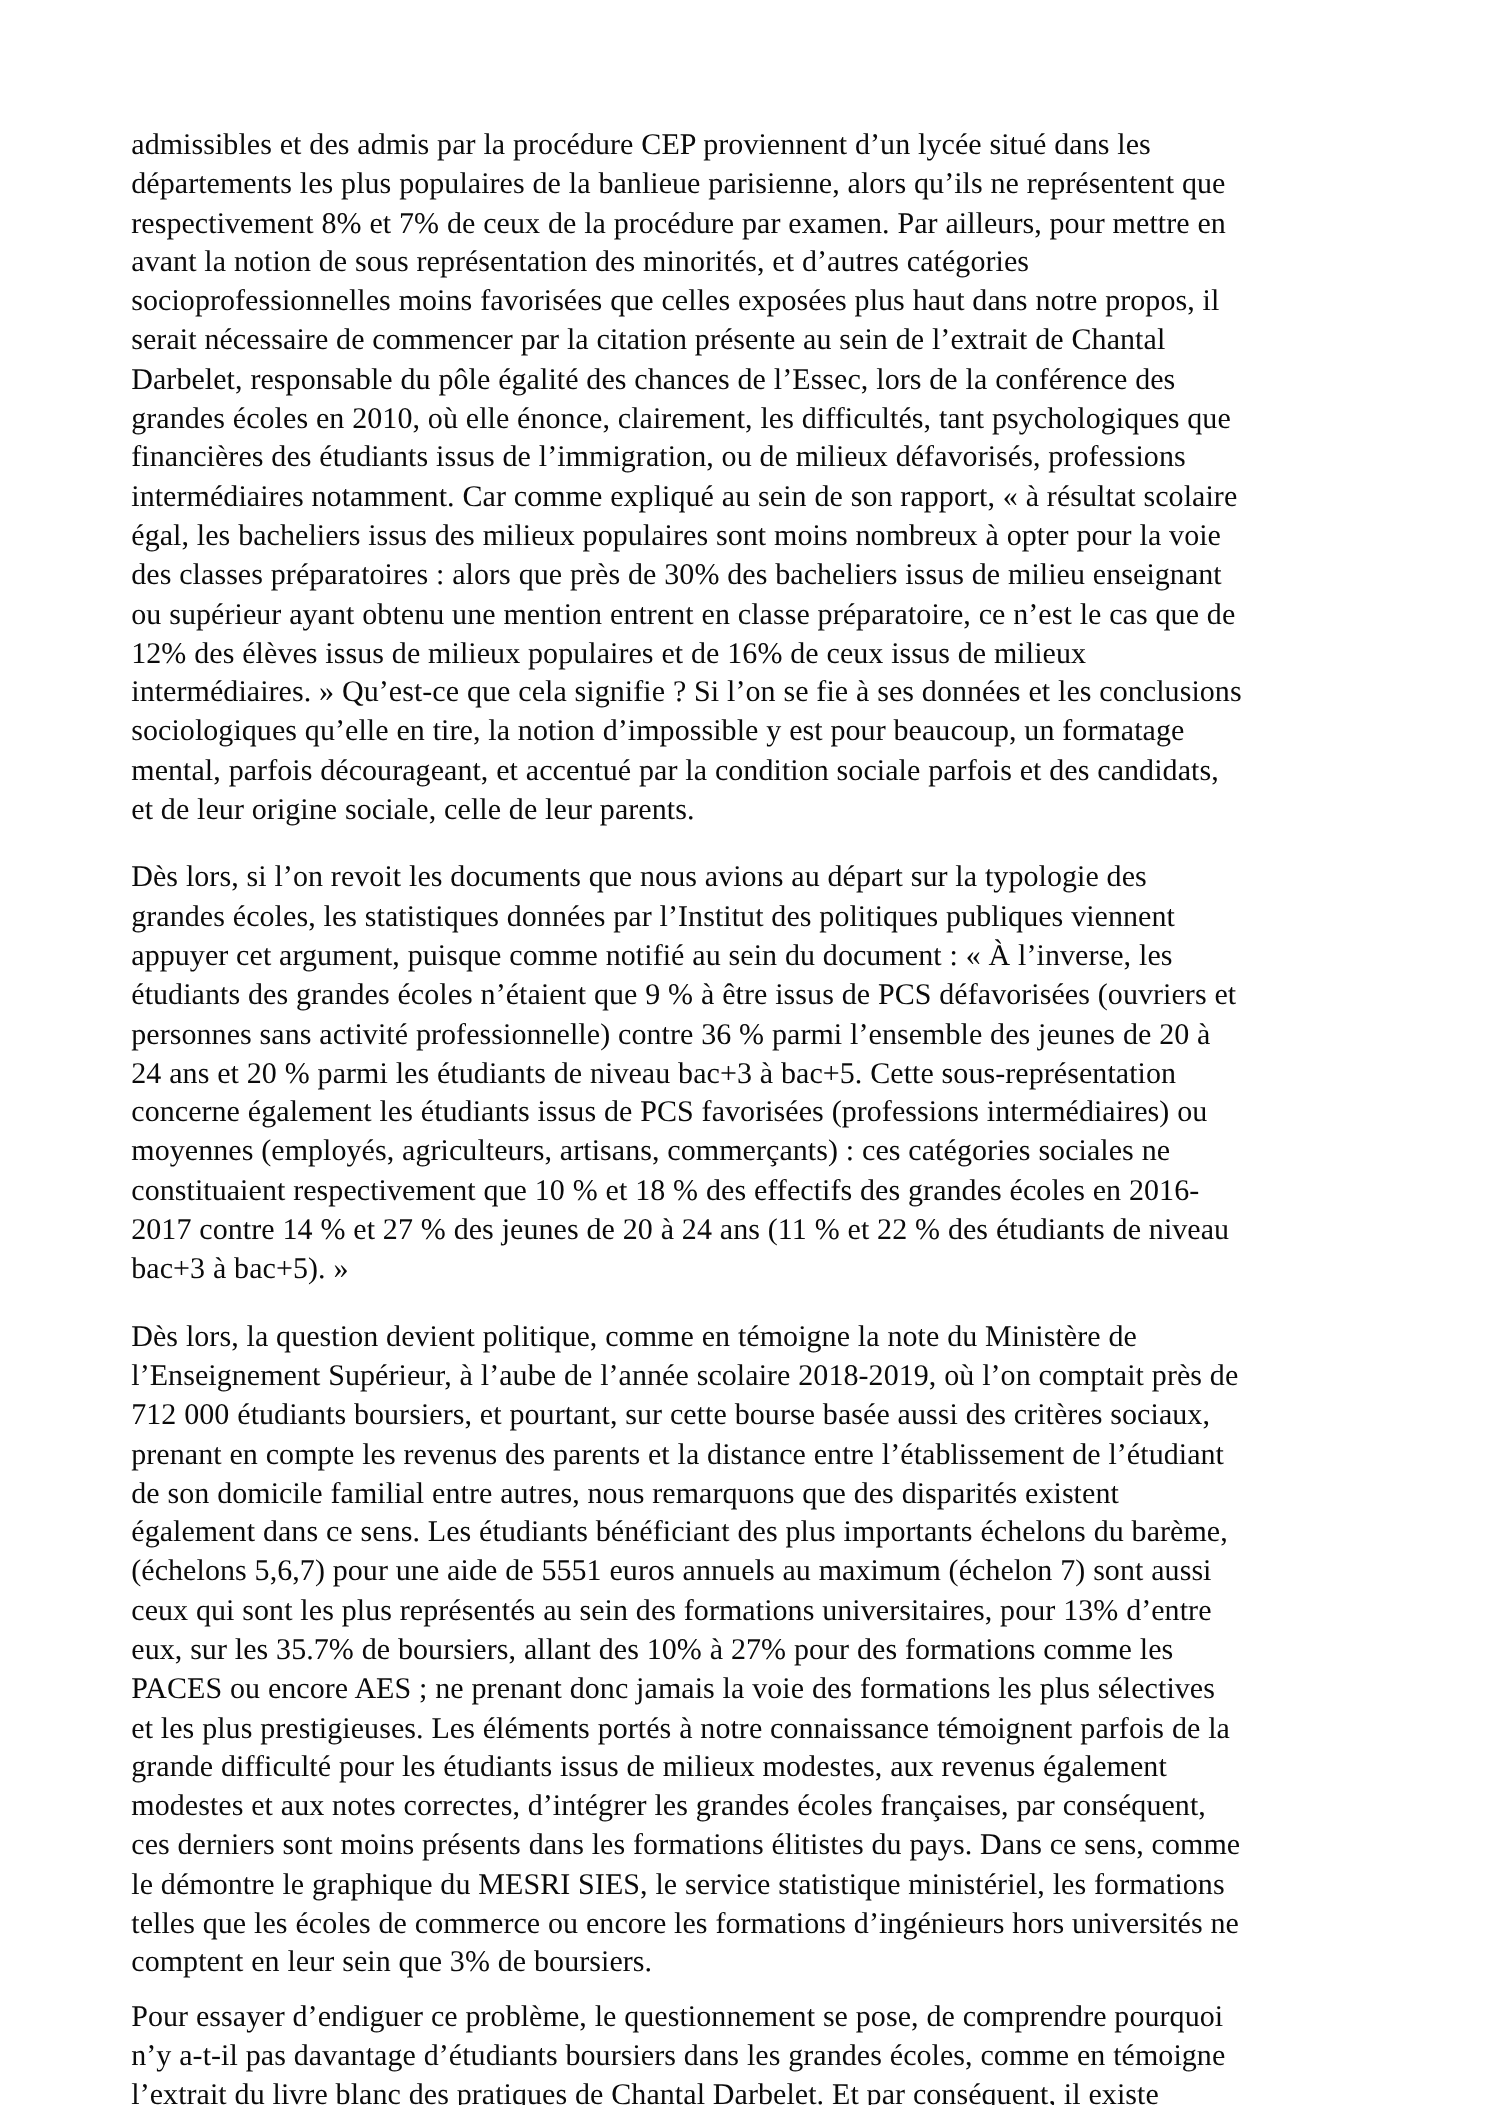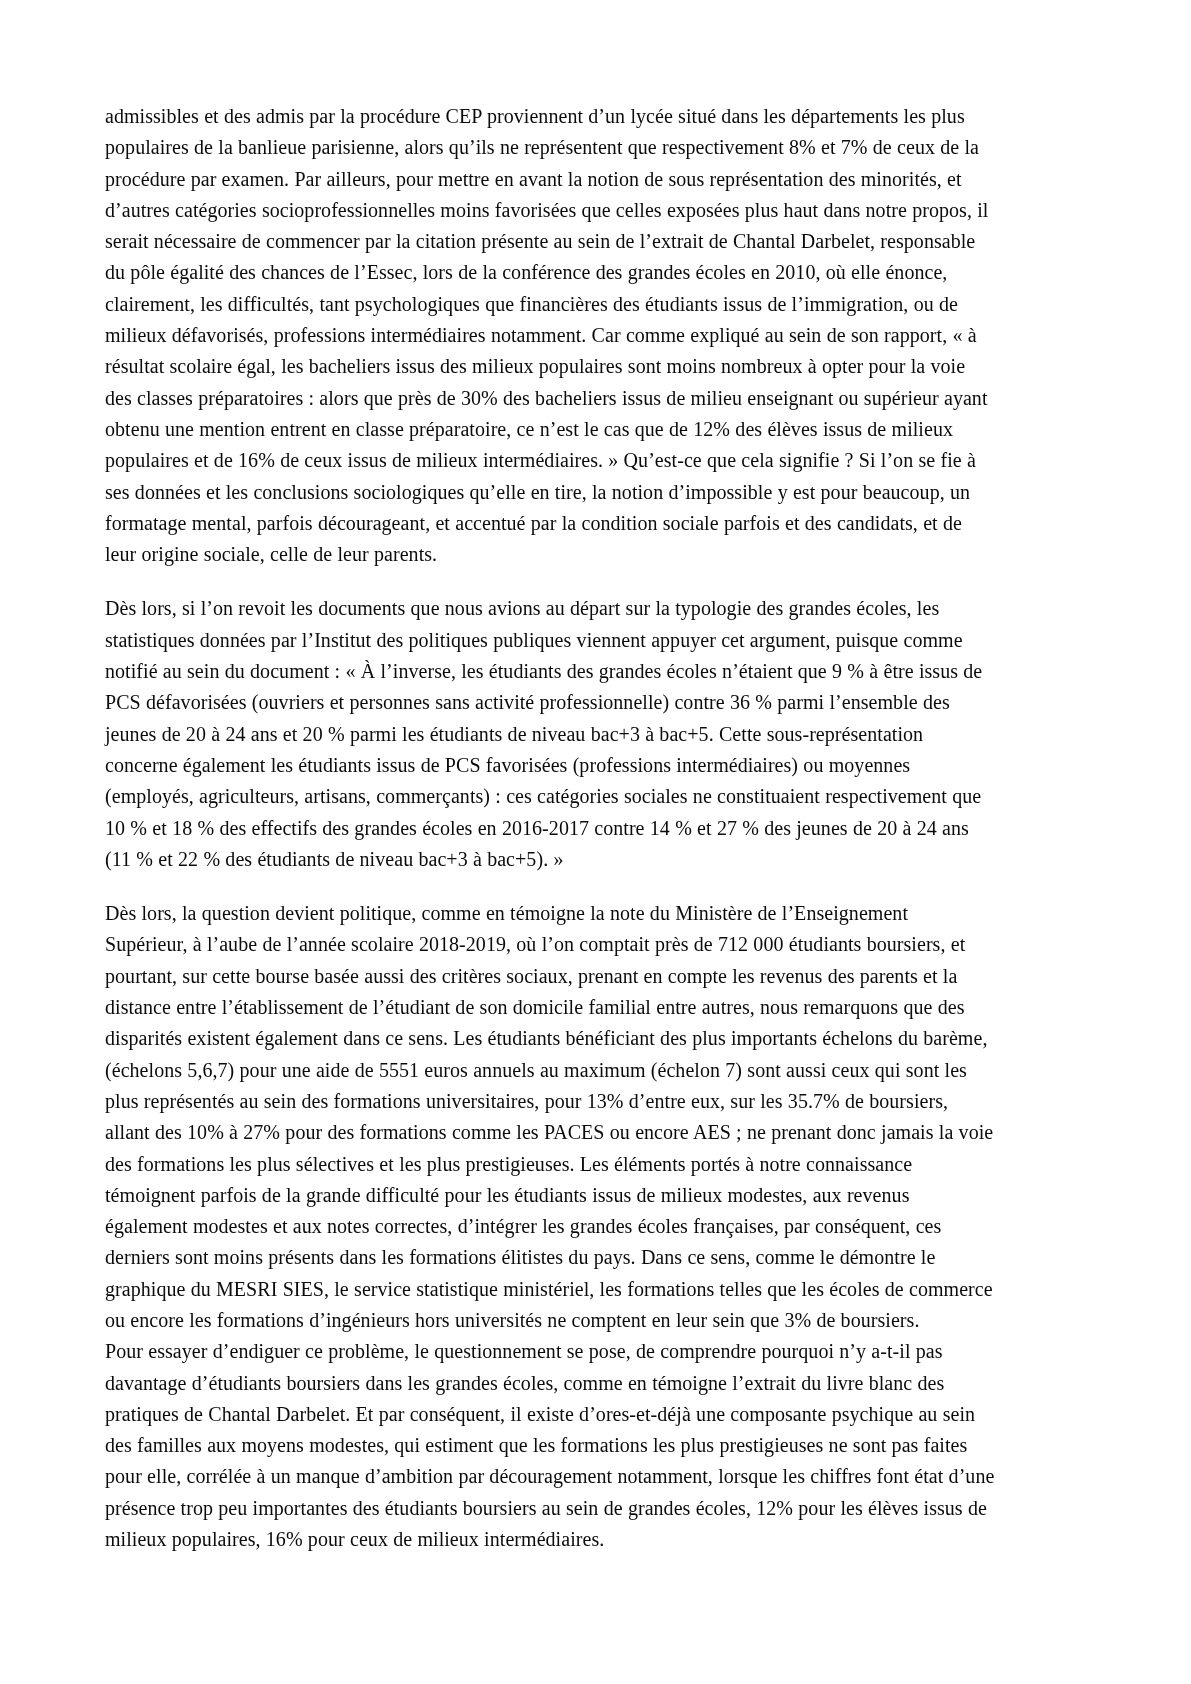--- a/index.html
+++ b/index.html
@@ -21,31 +21,31 @@
     overflow: hidden;
   }
   .text-column {
     position: absolute;
     left: 105px;
     top: 101px;
     width: 890px;
   }
   p.para {
     margin: 0 0 23px 0;
-    font-size: 20px;
+    font-size: 24px;
     line-height: 31.3px;
     text-align: left;
     letter-spacing: 0.05px;
     word-spacing: 0.2px;
     color: #0b0b0b;
     hyphens: none;
     -webkit-hyphens: none;
   }
   p.para.tight {
-    margin-bottom: 0;
+    margin-bottom: 12px;
   }
   p.para.nogap {
     margin-top: 0;
     margin-bottom: 0;
   }
 </style>
 </head>
 <body>
 
 <div class="page">

